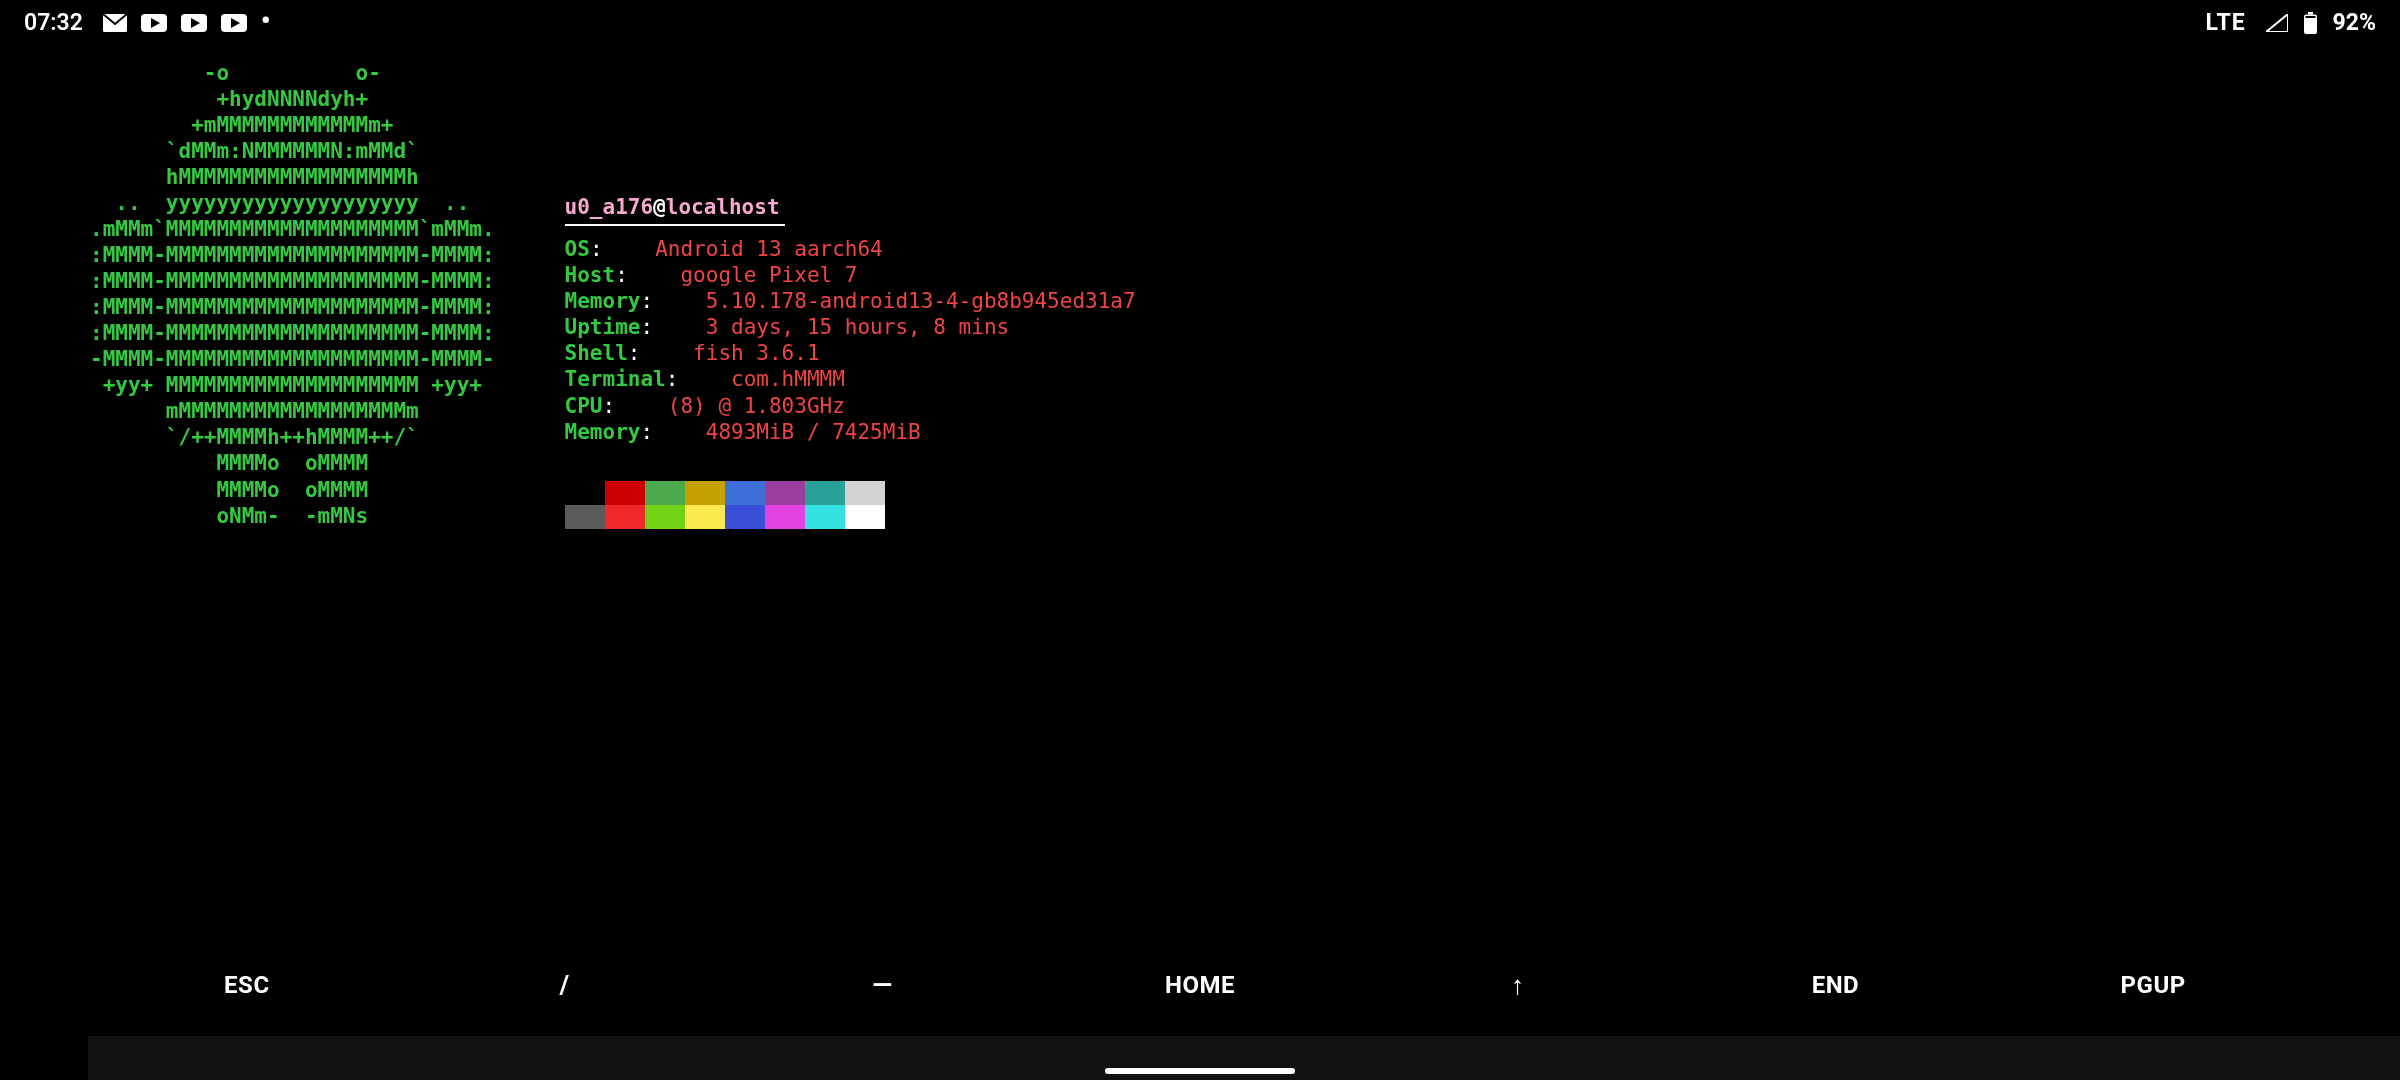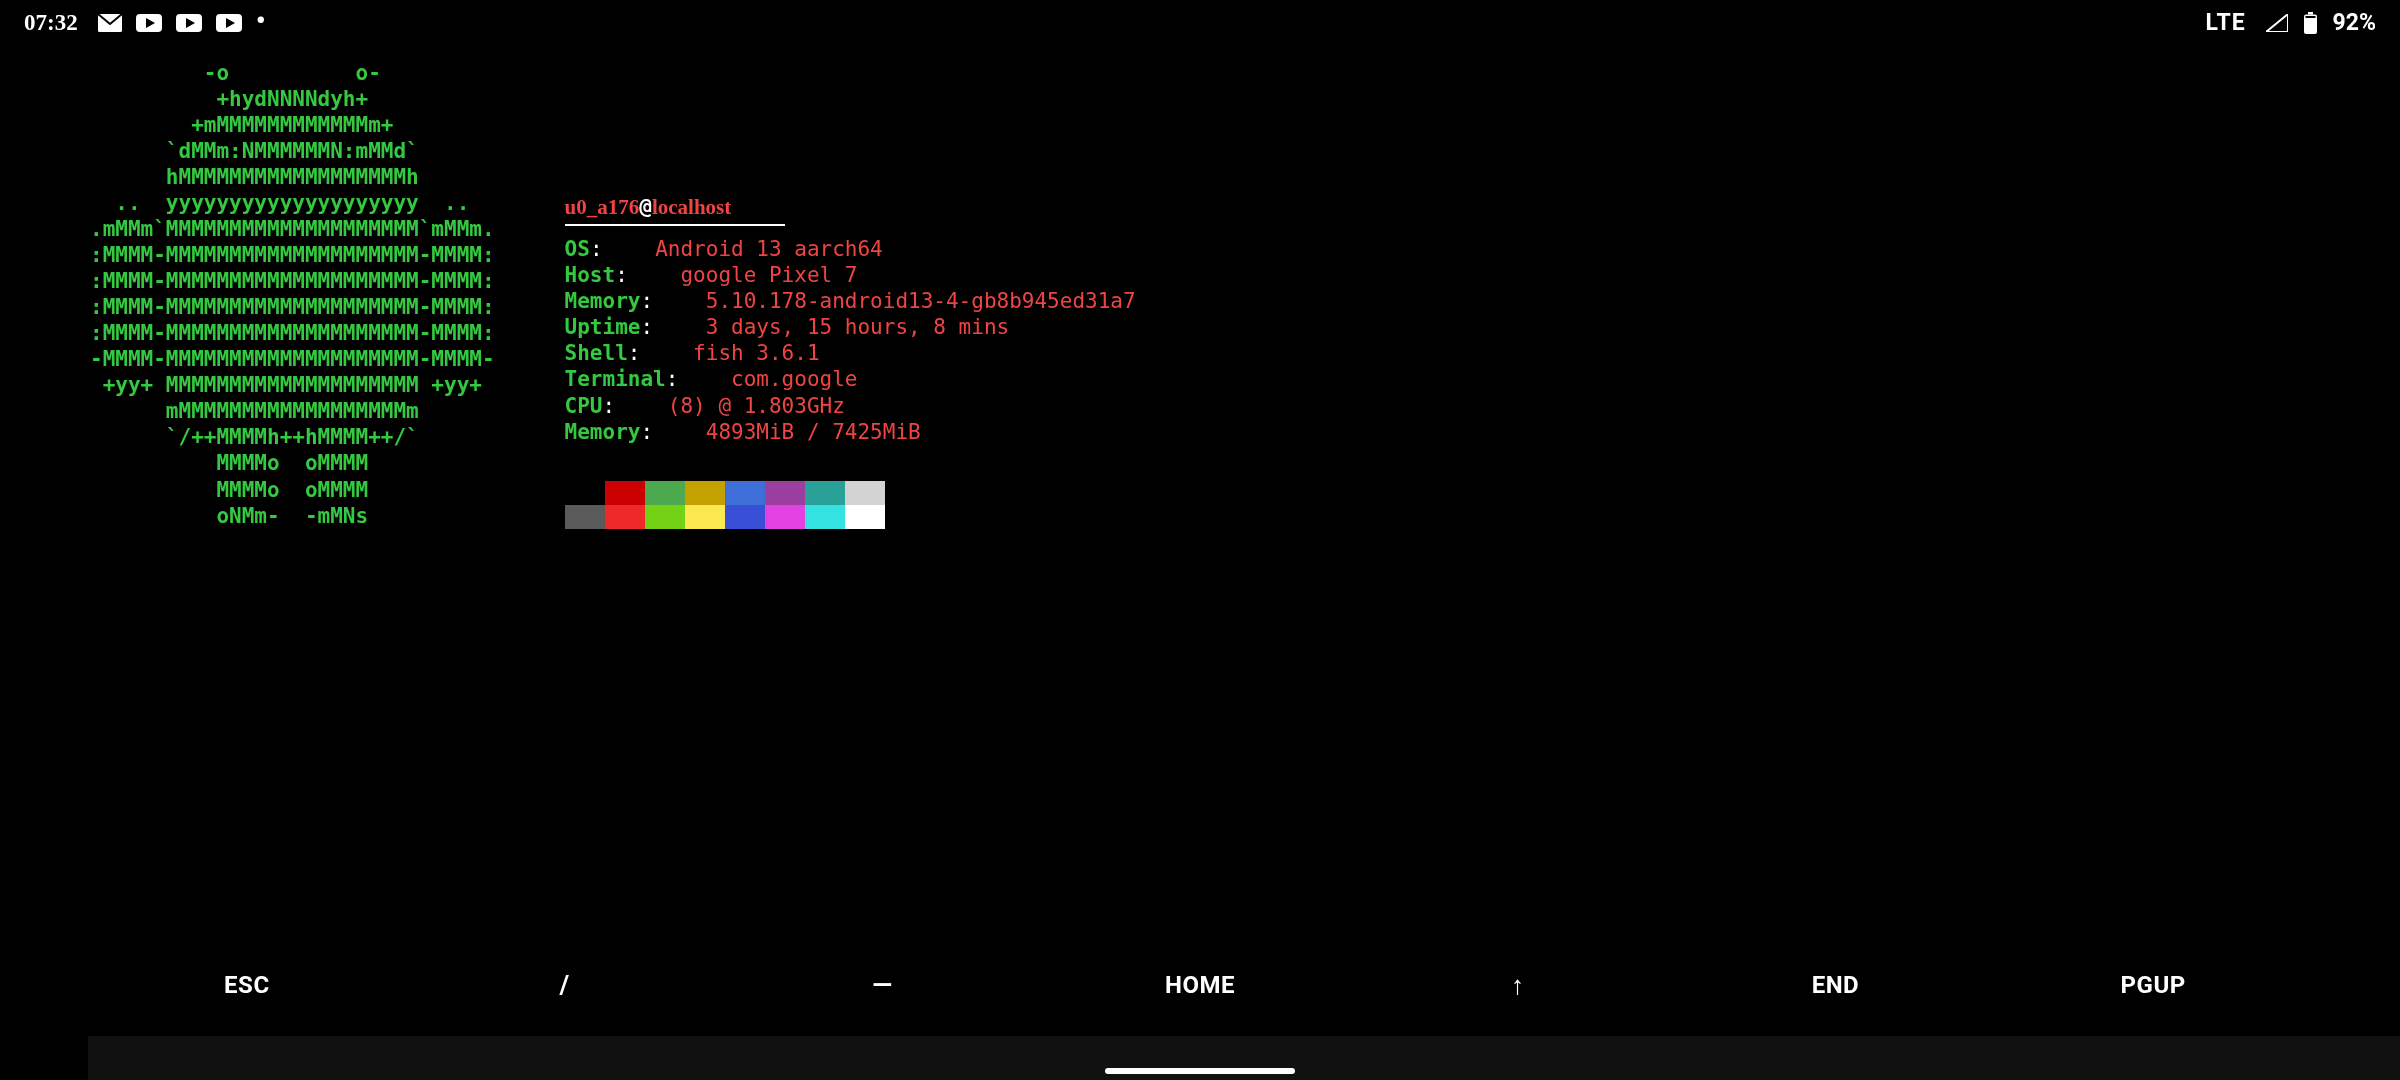--- a/index.html
+++ b/index.html
@@ -19,21 +19,21 @@
     align-items: center;
     justify-content: space-between;
     height: 46px;
     padding: 0 24px;
     font-family: -apple-system, BlinkMacSystemFont, "Segoe UI", Roboto, sans-serif;
     font-size: 23px;
     font-weight: 600;
   }
   .status-left, .status-right { display: flex; align-items: center; gap: 14px; }
   .status-right { gap: 16px; padding-left: 8px; }
-  .status-clock { margin-right: 6px; font-family: Liberation Serif, serif; }
+  .status-clock { margin-right: 6px; }
   .mail-icon, .yt-icon, .sig-icon, .batt-icon { display: inline-flex; }
   .dot { font-size: 28px; line-height: 0; display:inline-block; transform: translateY(-2px);}
   .lte { margin-right: 4px; font-weight:700; letter-spacing:1px;}
   .batt-pct { font-weight:700; }
 
   
   .terminal {
     position: relative;
     padding: 14px 60px 0 90px;
     display: flex;
@@ -44,21 +44,21 @@
   .ascii-art {
     white-space: pre;
     color: #34c940;
     font-weight: 800;
     font-size: 21px;
     letter-spacing: 0px;
   }
 
   .info-col { padding-top: 28px; }
   .user-line { font-weight: 700; }
-  .user-line .user, .user-line .host { color:#ef4444;font-family:Liberation Serif, serif; }
+  .user-line .user, .user-line .host { color:#f9a8d4; }
   .user-line .at { color:#ffffff; }
   .underline {
     height: 2px;
     width: 220px;
     background: #ffffff;
     margin: 4px 0 10px 0;
   }
   .info-row { white-space: pre; }
   .info-row .label { color:#34c940; font-weight:700;}
   .info-row .colon { color:#ffffff; }
@@ -187,21 +187,21 @@
     <div class="user-line">
       <span class="user">u0_a176</span><span class="at">@</span><span class="host">localhost</span>
     </div>
     <div class="underline"></div>
     <div id="info-rows">
         <div class="info-row"><span class="label">OS</span><span class="colon">: </span><span class="value">Android 13 aarch64</span></div>
         <div class="info-row"><span class="label">Host</span><span class="colon">: </span><span class="value">google Pixel 7</span></div>
         <div class="info-row"><span class="label">Memory</span><span class="colon">: </span><span class="value">5.10.178-android13-4-gb8b945ed31a7</span></div>
         <div class="info-row"><span class="label">Uptime</span><span class="colon">: </span><span class="value">3 days, 15 hours, 8 mins</span></div>
         <div class="info-row"><span class="label">Shell</span><span class="colon">: </span><span class="value">fish 3.6.1</span></div>
-        <div class="info-row"><span class="label">Terminal</span><span class="colon">: </span><span class="value">com.google</span></div>
+        <div class="info-row"><span class="label">Terminal</span><span class="colon">: </span><span class="value">com.hMMMM</span></div>
         <div class="info-row"><span class="label">CPU</span><span class="colon">: </span><span class="value">(8) @ 1.803GHz</span></div>
         <div class="info-row"><span class="label">Memory</span><span class="colon">: </span><span class="value">4893MiB / 7425MiB</span></div>
       </div>
 
     <div class="palette">
       <div class="palette-row" id="pal-row1">
           <div class="swatch" style="background: rgb(0, 0, 0);"></div>
           <div class="swatch" style="background: rgb(204, 0, 0);"></div>
           <div class="swatch" style="background: rgb(77, 169, 77);"></div>
           <div class="swatch" style="background: rgb(196, 160, 0);"></div>

